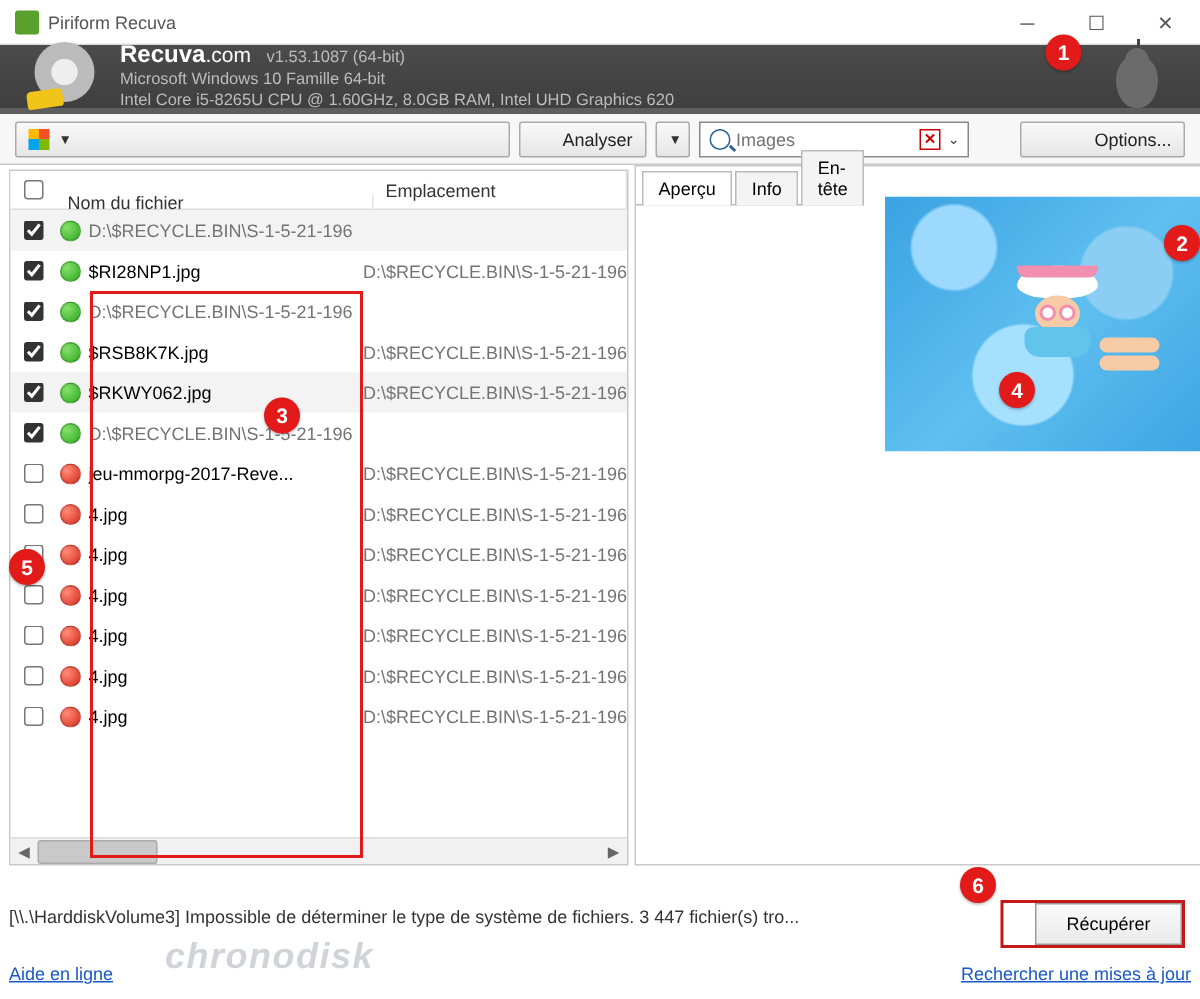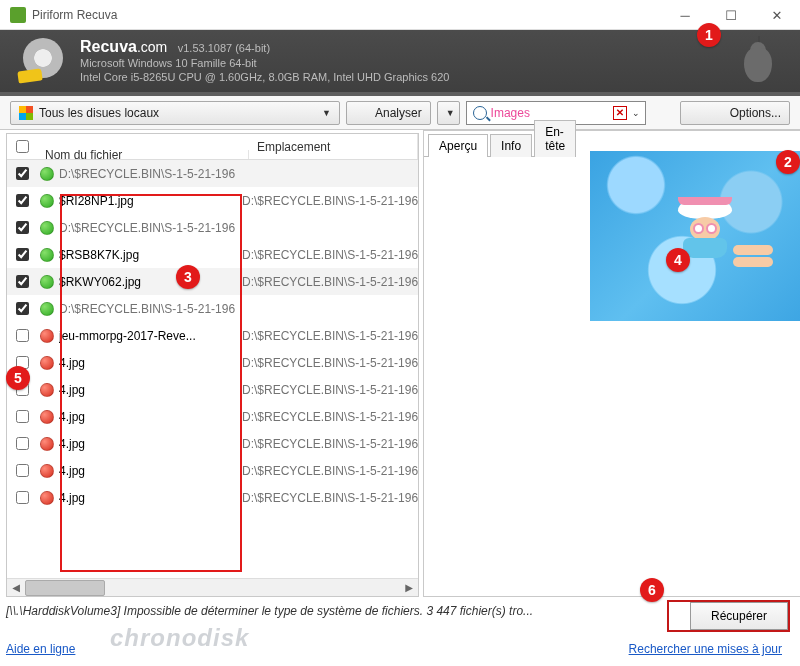--- a/index.html
+++ b/index.html
@@ -2,21 +2,21 @@
 <html><head>
 <meta charset="utf-8">
 <style>
   * { box-sizing: border-box; }
   body { margin:0; font-family: "Segoe UI", Tahoma, sans-serif; font-size:12px; background:#fff; width:800px; height:666px; overflow:hidden; position:relative;}
   .titlebar { height:30px; display:flex; align-items:center; padding:0 10px; background:#fff; border-bottom:1px solid #ddd;}
   .titlebar .app-ico { width:16px; height:16px; background:#5aa02c; border-radius:2px; margin-right:6px;}
   .titlebar .title { color:#555; font-size:12px;}
   .win-ctrls { position:absolute; right:0; top:0; display:flex;}
   .win-ctrls div { width:46px; height:30px; display:flex; align-items:center; justify-content:center; color:#555; font-size:13px;}
-  .header { height:66px; background:linear-gradient(#4b4b4b,#3f3f3f); display:flex; align-items:center; padding:0 20px; color:#d6d6d6; border-bottom:4px solid #5e5e5e;}
+  .header { height:46px; background:linear-gradient(#4b4b4b,#3f3f3f); display:flex; align-items:center; padding:0 20px; color:#d6d6d6; border-bottom:4px solid #5e5e5e;}
   .header-ico { width:46px; height:46px; margin-right:14px; position:relative;}
   .header-ico .disk { width:40px; height:40px; border-radius:50%; background:radial-gradient(#eee 0 30%, #bbb 32% 100%); margin:auto;}
   .header-ico .hat { position:absolute; width:24px; height:12px; background:#f0c419; bottom:2px; left:-2px; border-radius:3px 3px 2px 2px; transform:rotate(-8deg);}
   .header-text .line1 { font-size:16px; color:#fff; font-weight:bold;}
   .header-text .line1 .dom { font-weight:normal; font-size:14px;}
   .header-text .line1 .ver { font-size:11px; color:#bcbcbc; font-weight:normal; margin-left:6px;}
   .header-text .line2, .header-text .line3 { font-size:11px; color:#bcbcbc; line-height:1.3;}
   .pear { margin-left:auto; width:44px; height:50px; position:relative;}
   .pear-body { width:28px; height:34px; background:#6b6b6b; border-radius:50% 50% 60% 60% / 60% 60% 70% 70%; position:absolute; bottom:4px; left:8px;}
   .pear-neck { width:16px; height:14px; background:#6b6b6b; position:absolute; top:6px; left:14px; border-radius:50% 50% 30% 30% / 60% 60% 40% 40%;}
@@ -25,21 +25,21 @@
   .btn { border:1px solid #aaa; background:linear-gradient(#f9f9f9,#e6e6e6); height:24px; display:inline-flex; align-items:center; padding:0 8px; font-size:12px; border-radius:2px; cursor:pointer; color:#222;}
   .btn .caret { margin-left:4px; font-size:9px; color:#333;}
   .drive-sel { flex:0 0 330px; display:flex; align-items:center;}
   .drive-sel .win-logo { width:14px; height:14px; background:conic-gradient(#f25022 0 25%, #7fba00 0 50%, #00a4ef 0 75%, #ffb900 0 100%); margin-right:6px;}
   .drive-sel .txt { flex:1; text-align:left;}
   .drive-sel .tri { font-size:9px; color:#333;}
   .analyze { flex-shrink:0;padding-left:28px;}
   .filter-box { flex:0 0 180px; border:1px solid #888; height:24px; background:#fff; display:flex; align-items:center; padding:0 2px 0 6px;}
   .filter-box .mag { width:14px;height:14px; border:1.5px solid #2a6496; border-radius:50%; position:relative; margin-right:4px;}
   .filter-box .mag::after{content:"";position:absolute;width:5px;height:1.5px;background:#2a6496;transform:rotate(45deg);right:-5px;bottom:-1px;}
-  .filter-box .txt { color:#ec4899; flex:1;}
+  .filter-box .txt { color:#737373; flex:1;}
   .filter-box .clear { width:14px;height:14px; border:1px solid #c00; color:#c00; font-size:10px; font-weight:bold; display:flex; align-items:center; justify-content:center; margin-right:2px;}
   .filter-box .drop { font-size:9px; padding:0 3px; color:#333;}
   .options-btn { margin-left:auto; flex:0 0 110px; justify-content:flex-end;}
   .content { display:flex; height:470px;}
   .list-pane { width:515px; border:1px solid #c9c9c9; margin:3px 2px 3px 6px; display:flex; flex-direction:column; position:relative;}
   .list-head { height:26px; display:flex; border-bottom:1px solid #ddd; background:#fff;}
   .col-chk { width:30px; display:flex; align-items:center; justify-content:center;}
   .col-head { display:flex; align-items:center; padding:0 8px; border-right:1px solid #e4e4e4; color:#333;}
   .col-name { width:212px;margin-top:16px;}
   .col-loc  { flex:1;}
@@ -65,24 +65,24 @@
   .girl { position:absolute; left:55px; top:38px; width:120px;}
   .hat { width:54px; height:22px; background:#fff; border-radius:50% 50% 45% 45% / 60% 60% 40% 40%; margin:0 auto;}
   .hat .band { height:8px; background:#f08fb0; margin-top:8px; border-radius:0 0 6px 6px;}
   .face { width:30px; height:24px; background:#f7cba6; border-radius:50%; margin:-2px auto 0;}
   .glasses { display:flex; justify-content:center; gap:2px; margin-top:-18px;}
   .lens { width:11px; height:11px; border-radius:50%; background:#fff; border:2px solid #f08fb0;}
   .body { width:44px; height:20px; background:#62c4ea; margin:4px auto 0; border-radius:6px 6px 10px 10px;}
   .legs { position:absolute; right:-8px; top:54px;}
   .leg { width:40px; height:10px; background:#f7cba6; border-radius:6px; margin:2px 0;}
   .bottom { position:absolute; left:6px; right:6px; top:604px; height:56px;}
-  .status { font-size:12px; color:#333; display:flex; align-items:center;font-style:italic;}
+  .status { font-size:12px; color:#333; display:flex; align-items:center;}
   .recover-btn { position:absolute; right:4px; top:-4px; border:2px solid #c31818; padding:0;}
   .recover-btn .inner { border:1px solid #999; background:linear-gradient(#fafafa,#eaeaea); padding:6px 20px;margin-left:21px;}
-  .footer-links { position:absolute; bottom:4px; left:0; right:12px; display:flex; justify-content:space-between; font-size:12px;}
+  .footer-links { position:absolute; bottom:4px; left:0; right:0; display:flex; justify-content:space-between; font-size:12px;}
   .footer-links a { color:#1959c7; text-decoration:underline; cursor:pointer;}
   .watermark { position:absolute; left:110px; top:624px; font-style:italic; font-weight:bold; font-size:24px; color:rgba(120,130,140,.35); letter-spacing:1px; font-family: Arial, sans-serif;}
   .marker { position:absolute; width:24px; height:24px; border-radius:50%; background:#e21a1a; color:#fff; font-weight:bold; display:flex; align-items:center; justify-content:center; font-size:14px; box-shadow:0 1px 2px rgba(0,0,0,.3); z-index:50;}
   .red-frame { position:absolute; border:2px solid #e21a1a; z-index:40; pointer-events:none;}
   input[type=checkbox]{ accent-color:#333;}
 </style>
 </head>
 <body>
 
 <div class="titlebar">
@@ -111,21 +111,20 @@
   <div class="pear">
     <div class="pear-stem"></div>
       <div class="pear-neck"></div>
       <div class="pear-body"></div>
   </div>
 </div>
 
 <div class="toolbar">
   <div class="btn drive-sel">
     <span class="win-logo"></span>
-    <span class="txt">Tous les disues locaux</span>
     <span class="tri">▼</span>
   </div>
   <div class="btn analyze">
     <span>Analyser</span>
   </div>
   <div class="btn analyze" style="padding:0 4px">
     <span class="caret">▼</span>
   </div>
   <div class="filter-box">
     <span class="mag"></span>

